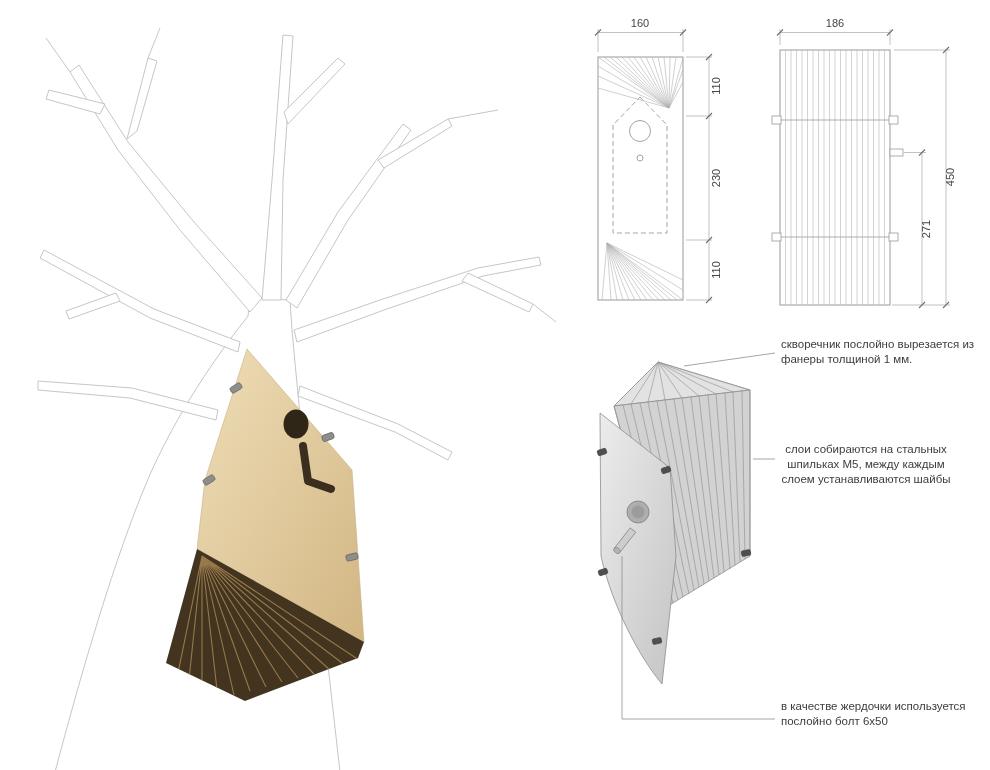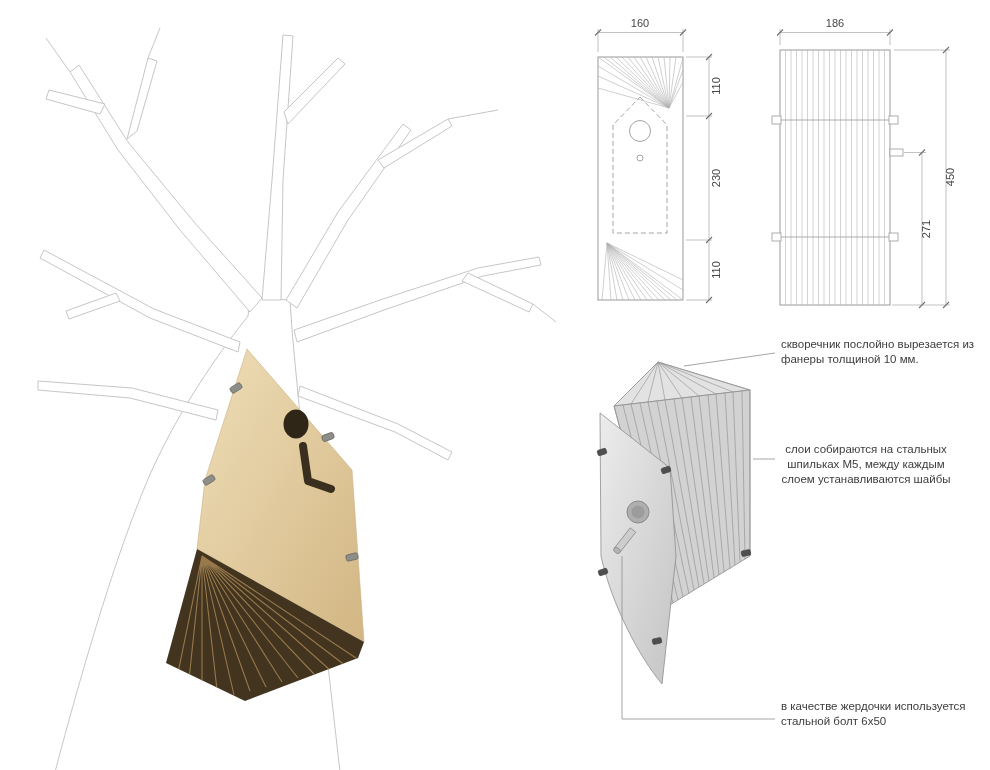--- a/index.html
+++ b/index.html
@@ -137,17 +137,17 @@
       </g>
     </g>
 
     <g stroke="#8f8f8f" stroke-width="0.8" fill="none">
       <path d="M684,366 L775,353"></path>
       <path d="M753,459 L775,459"></path>
       <path d="M622,556 L622,719 L775,719"></path>
     </g>
   </svg>
 
-  <div class="annotation" style="left:781px; top:337px; width:195px;">скворечник послойно вырезается из фанеры толщиной 10 мм.</div>
+  <div class="annotation" style="left:781px; top:337px; width:195px;">скворечник послойно вырезается из фанеры толщиной 1 мм.</div>
   <div class="annotation" style="left:781px; top:442px; width:170px;text-align:center;">слои собираются на стальных шпильках М5, между каждым слоем устанавливаются шайбы</div>
-  <div class="annotation" style="left:781px; top:699px; width:185px;">в качестве жердочки используется стальной болт 6х50</div>
+  <div class="annotation" style="left:781px; top:699px; width:185px;">в качестве жердочки используется послойно болт 6х50</div>
 
 </div>
 
 </body></html>

